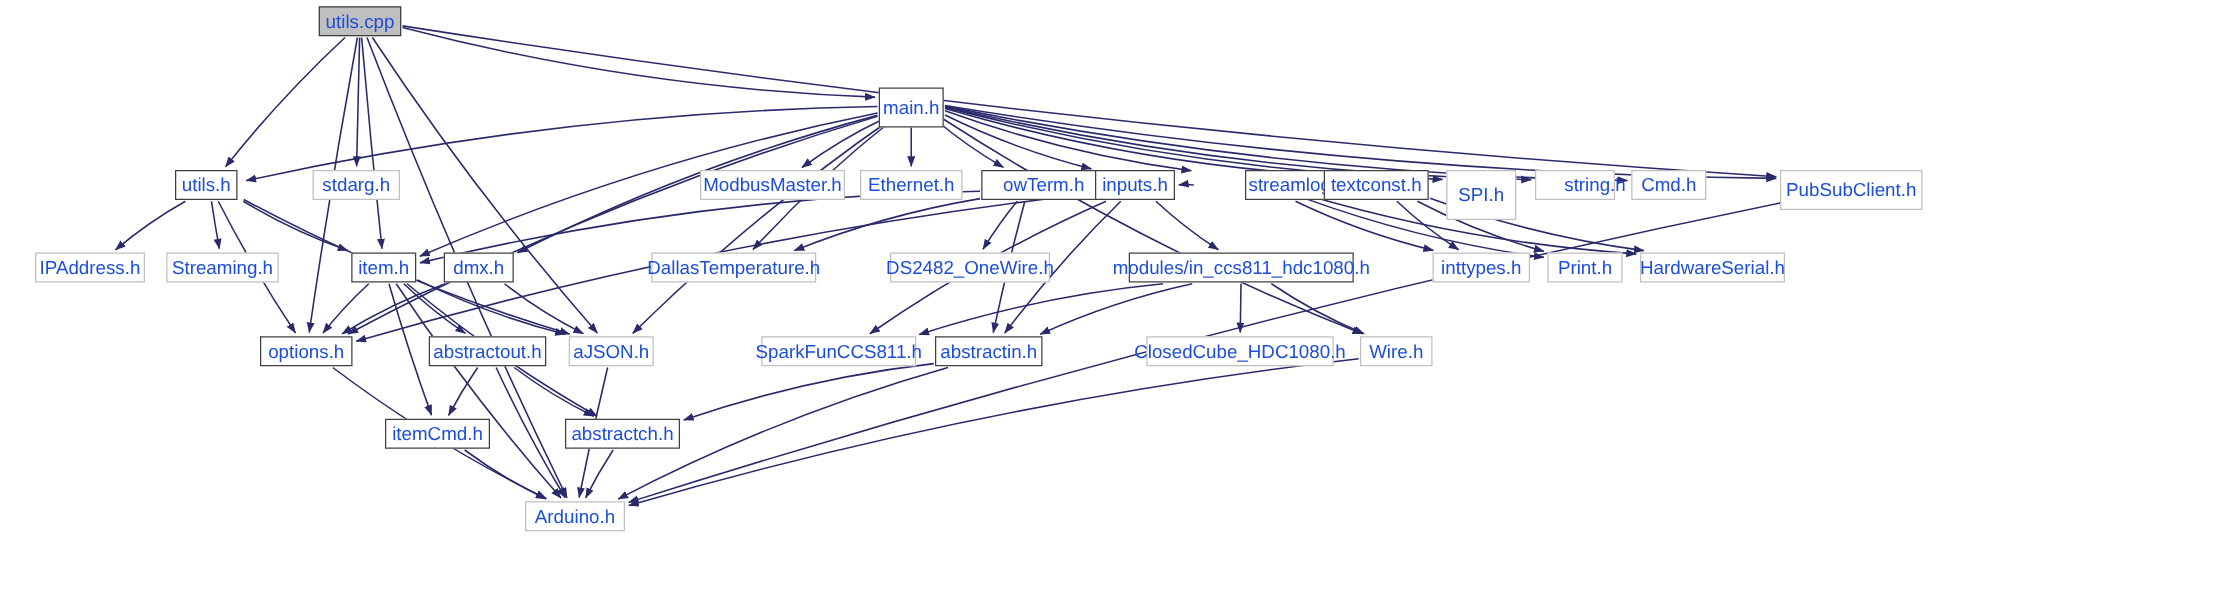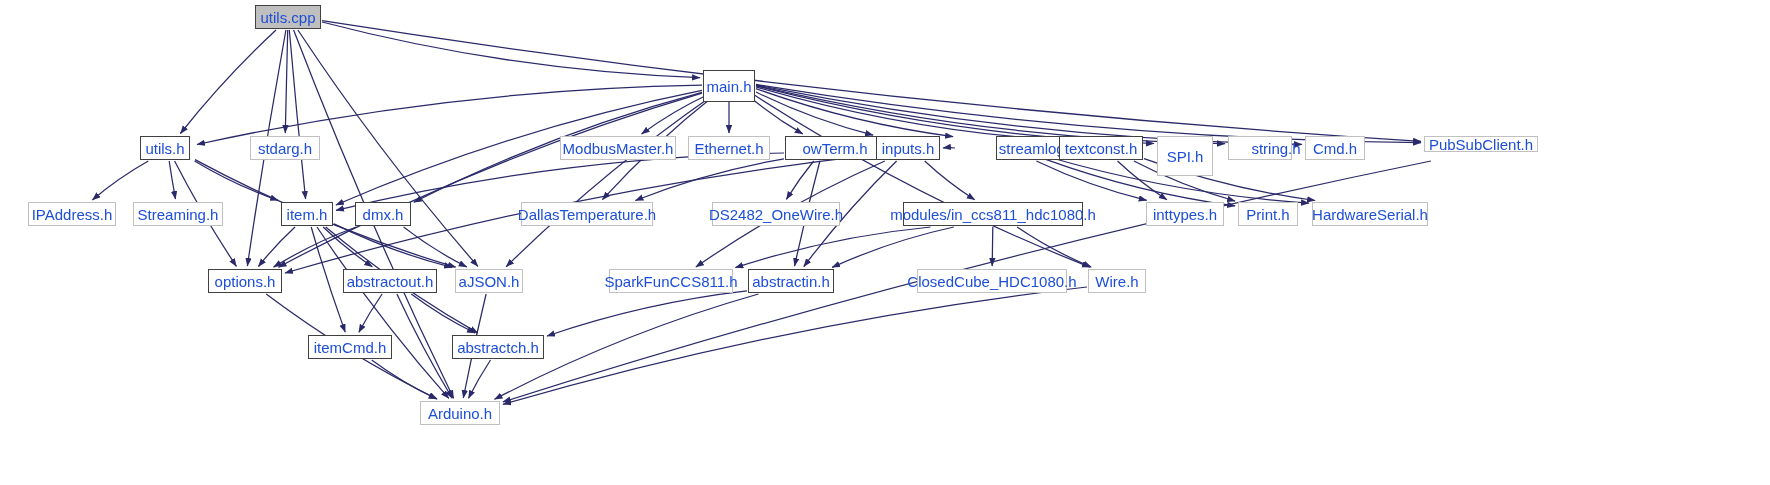--- a/index.html
+++ b/index.html
@@ -140,21 +140,21 @@
       </div>
       <div class="node ext" style="left: 1157px; top: 136px; width: 56px; height: 40px; text-align: right;">
         <span>SPI.h</span>
       </div>
       <div class="node ext" style="left: 1228px; top: 136px; width: 64px; height: 24px; padding-left: 32px;">
         <span>string.h</span>
       </div>
       <div class="node ext" style="left: 1305px; top: 136px; width: 60px; height: 24px;">
         <span>Cmd.h</span>
       </div>
-      <div class="node ext" style="left: 1424px; top: 136px; width: 114px; height: 16px;">
+      <div class="node ext" style="left: 1424px; top: 136px; width: 114px; height: 32px;">
         <span>PubSubClient.h</span>
       </div>
       <div class="node ext" style="left: 28px; top: 202px; width: 88px; height: 24px;">
         <span>IPAddress.h</span>
       </div>
       <div class="node ext" style="left: 133px; top: 202px; width: 90px; height: 24px;">
         <span>Streaming.h</span>
       </div>
       <div class="node solid" style="left: 281px; top: 202px; width: 52px; height: 24px;">
         <span>item.h</span>

